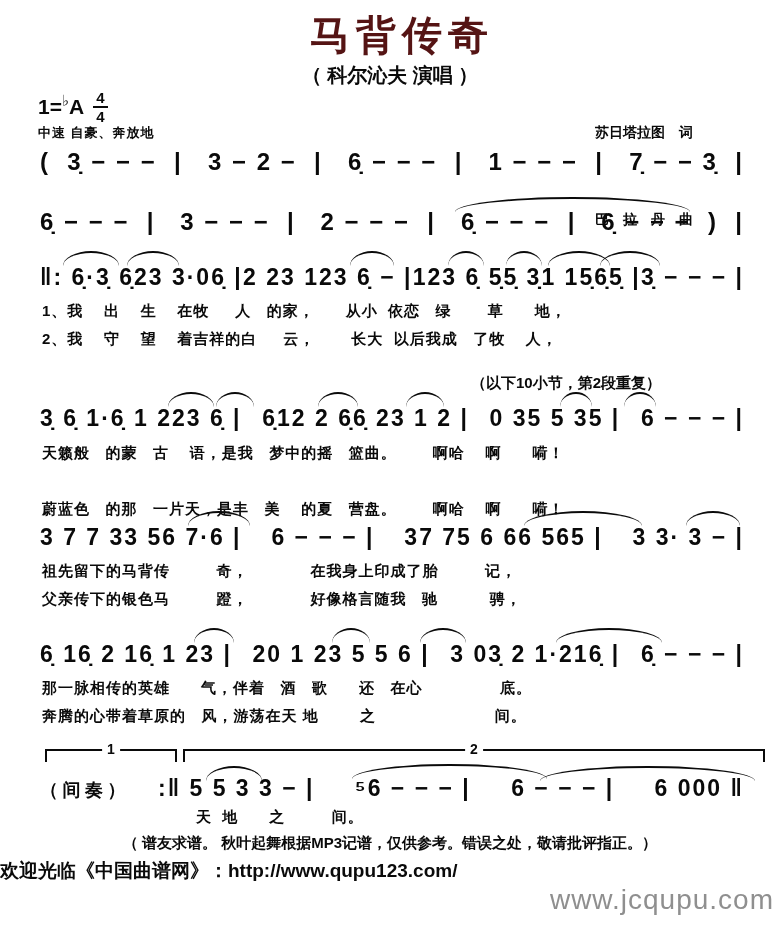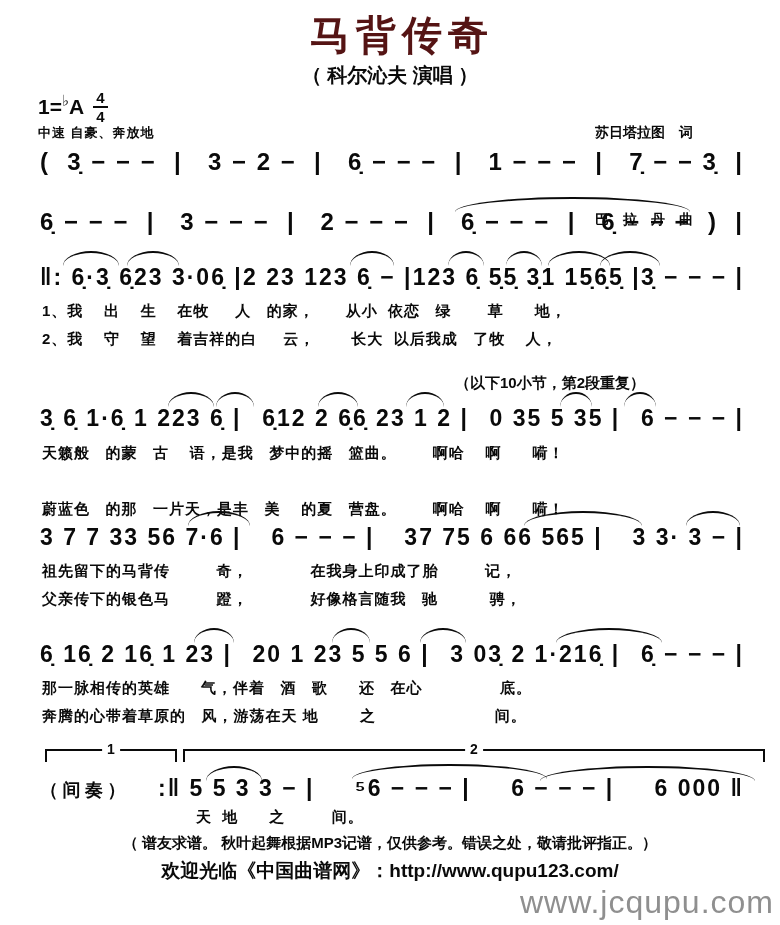--- a/index.html
+++ b/index.html
@@ -13,31 +13,31 @@
   .flat{font-size:15px;vertical-align:super;position:relative;top:-6px;}
   .meter{display:inline-flex;flex-direction:column;align-items:center;margin-left:9px;
          font-size:15px;line-height:15px;}
   .meter .num{border-bottom:2px solid #0a0a0a;padding:0 3px 1px 3px;}
   .meter .den{padding-top:1px;}
   .tempo{position:absolute;top:124px;left:38px;font-size:13px;letter-spacing:1px;}
   .notline{position:absolute;left:40px;right:36px;display:flex;justify-content:space-between;
            align-items:baseline;font-size:23px;white-space:pre;}
   .notline span{letter-spacing:2px;}
   .lyr{position:absolute;left:42px;font-size:15px;white-space:pre;letter-spacing:1px;}
-  .annot{position:absolute;font-size:15px;white-space:pre;}
+  .annot{position:absolute;font-size:15px;white-space:pre;margin-left:16px;}
   .arc{position:absolute;height:13px;border-top:2px solid #0a0a0a;
        border-radius:50% 50% 0 0 / 100% 100% 0 0;}
   .volta{position:absolute;height:11px;border-top:2px solid #0a0a0a;
          border-left:2px solid #0a0a0a;border-right:2px solid #0a0a0a;}
   .volta .vnum{position:absolute;top:-10px;left:50%;transform:translateX(-50%);
                background:#fff;padding:0 5px;font-size:14px;}
   .outrolabel{position:absolute;left:40px;font-size:18px;white-space:pre;font-family:Liberation Serif, serif;}
   .footnote{position:absolute;top:834px;left:0;width:100%;text-align:center;font-size:15px;white-space:pre;}
-  .siteline{position:absolute;top:858px;left:0;width:100%;text-align:center;font-size:19px;white-space:pre;}
-  .watermark{position:absolute;top:884px;right:6px;font-size:32px;font-weight:normal;
+  .siteline{position:absolute;top:858px;left:0;width:100%;font-size:19px;white-space:pre;}
+  .watermark{position:absolute;top:884px;right:6px;font-size:28px;font-weight:normal;
              color:#8f8f8f;letter-spacing:1px;}
 </style>
 </head>
 <body>
 
 <div id="page">
 
   <div class="title" style="color: rgb(85, 20, 20); padding-left: 12px;">马背传奇</div>
   <div class="subtitle">（ 科尔沁夫 演唱 ）</div>
 

